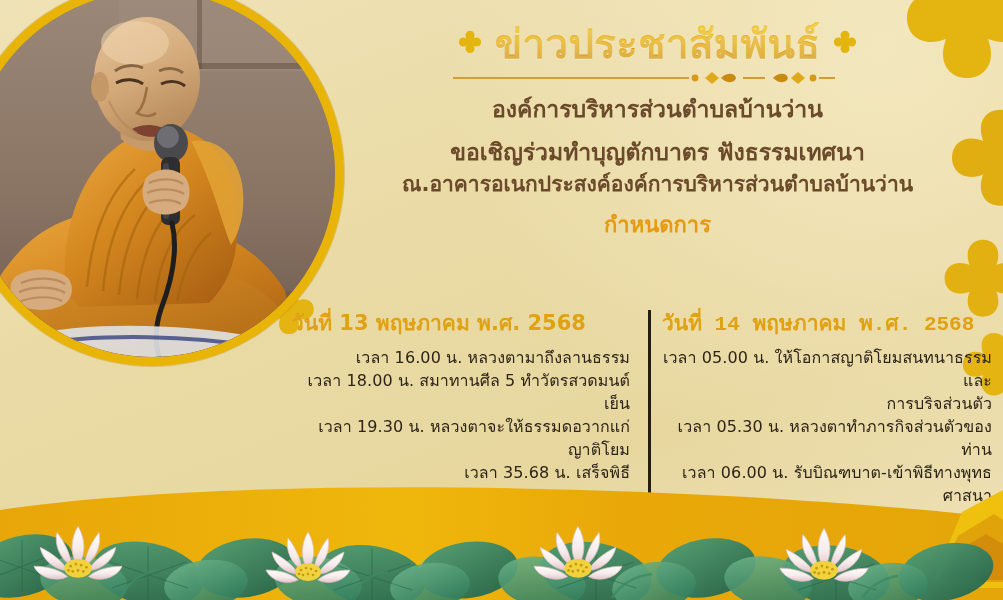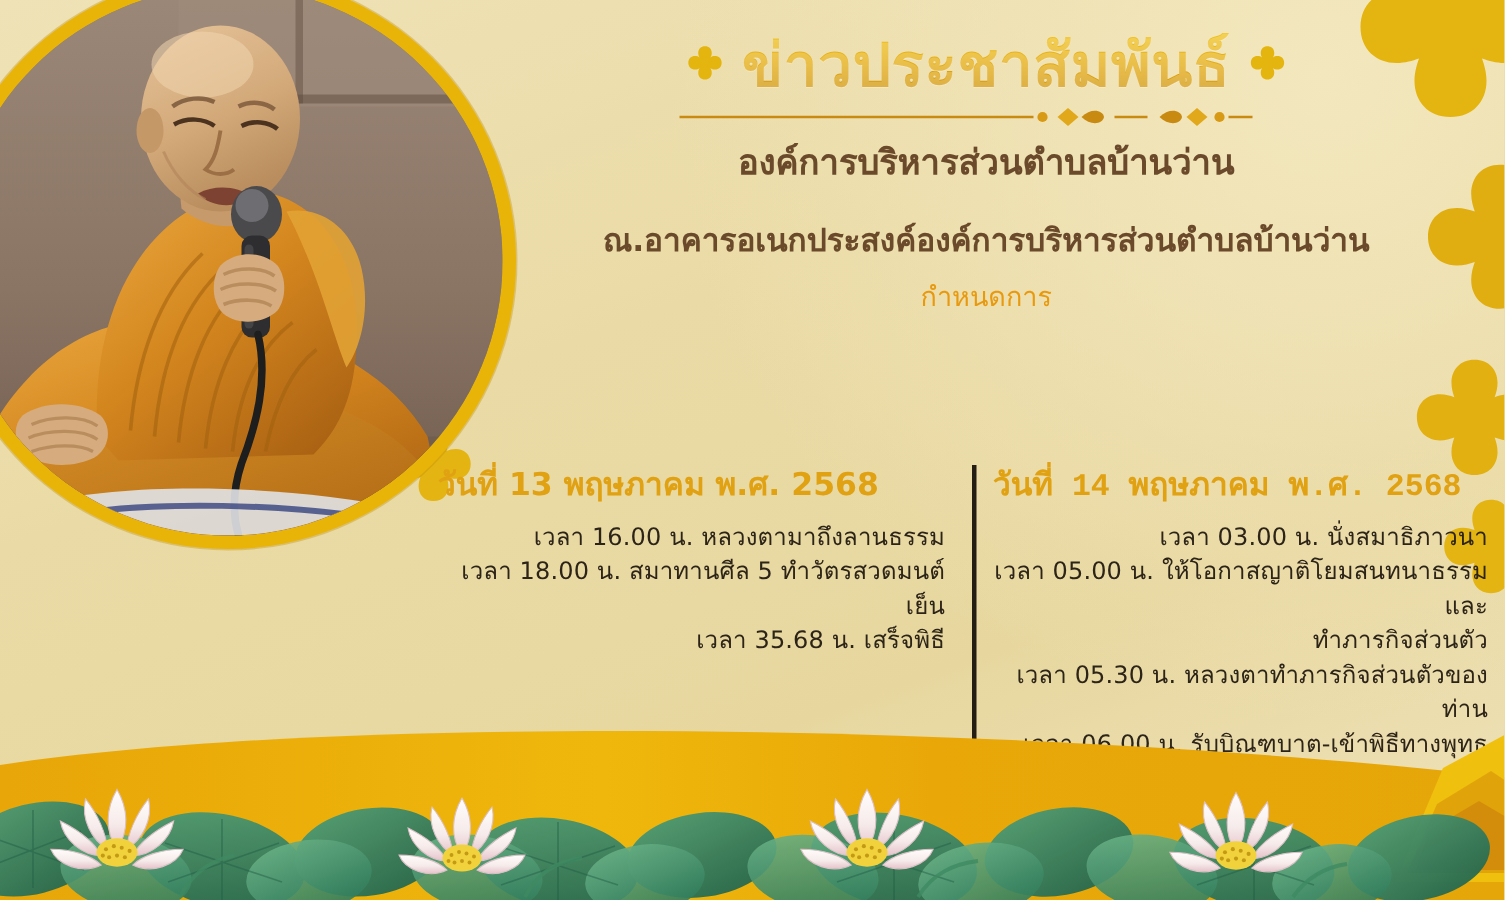--- a/index.html
+++ b/index.html
@@ -71,22 +71,22 @@
 
   .sub-line {
     color: #6A4A2A;
     font-weight: 700;
     line-height: 1.38;
     white-space: nowrap;
   }
   #org-line    { font-size: 23px; margin-top: 0; }
   #invite-line { font-size: 23px; margin-top: 11px; }
   #monk-name   { font-size: 32px; margin-top: 9px; color: #E79A10; font-weight: 700; letter-spacing: .3px; }
-  #venue-line  { font-size: 21px; margin-top: 20px; }
-  #agenda-word { font-size: 18px; margin-top: 8px; color: #E79A10; font-weight: 400; }
+  #venue-line  { font-size: 21px; margin-top: 2px; }
+  #agenda-word { font-size: 22px; margin-top: 8px; color: #E79A10; font-weight: 700; }
 
   
   #schedule { position: absolute; left: 292px; top: 306px; width: 700px; display: flex; }
 
   .col { position: relative; }
   #col-left  { width: 352px; padding-right: 14px; }
   #col-right { width: 348px; padding-left: 18px; }
 
   #column-divider {
     position: absolute;
@@ -254,45 +254,46 @@
       <path d="M278 8 C284 2 292 3 293 8 C292 13 284 14 278 8Z" fill="#C98A12"></path>
       <line x1="300" y1="8" x2="322" y2="8" stroke="#C98A12" stroke-width="1.6"></line>
       <path d="M330 8 C336 2 344 3 345 8 C344 13 336 14 330 8Z" fill="#C98A12"></path>
       <path d="M348 8 L355 2 L362 8 L355 14 Z" fill="#E0A81A"></path>
       <circle cx="370" cy="8" r="3.4" fill="#D89A14"></circle>
       <line x1="376" y1="8" x2="392" y2="8" stroke="#C98A12" stroke-width="1.6"></line>
     </svg>
 
     <div id="org-line" class="sub-line">องค์การบริหารส่วนตำบลบ้านว่าน</div>
 
+    <div id="invite-line" class="sub-line">ขอเชิญร่วมทำบุญตักบาตร ฟังธรรมเทศนา</div>
 
 
     <div id="venue-line" class="sub-line">ณ.อาคารอเนกประสงค์องค์การบริหารส่วนตำบลบ้านว่าน</div>
 
     <div id="agenda-word">กำหนดการ</div>
   </div>
 
   <div id="column-divider"></div>
 
   <div id="schedule">
 
     <div class="col" id="col-left">
       <div class="col-date">วันที่ 13 พฤษภาคม พ.ศ. 2568</div>
       <div id="entries-day1">
           <div class="entry"><span>เวลา 16.00 น. หลวงตามาถึงลานธรรม</span></div>
           <div class="entry"><span>เวลา 18.00 น. สมาทานศีล 5 ทำวัตรสวดมนต์เย็น</span></div>
+          <div class="entry"><span>เวลา 19.30 น. หลวงตาจะให้ธรรมดอวากแก่ญาติโยม</span></div>
           <div class="entry"><span>เวลา 35.68 น. เสร็จพิธี</span></div>
         </div>
     </div>
 
     <div class="col" id="col-right">
       <div class="col-date">วันที่ 14 พฤษภาคม พ.ศ. 2568</div>
       <div id="entries-day2">
-          <div class="entry"><span>เวลา 03.00 น. นั่งสมาธิภาวนา</span></div>
-          <div class="entry"><span>เวลา 05.00 น. ให้โอกาสญาติโยมสนทนาธรรมและ</span><span class="cont">ทำภารกิจส่วนตัว</span></div>
+          <div class="entry"><span>เวลา 05.00 น. ให้โอกาสญาติโยมสนทนาธรรมและ</span><span class="cont">การบริจส่วนตัว</span></div>
           <div class="entry"><span>เวลา 05.30 น. หลวงตาทำภารกิจส่วนตัวของท่าน</span></div>
           <div class="entry"><span>เวลา 06.00 น. รับบิณฑบาต-เข้าพิธีทางพุทธศาสนา</span><span class="cont">ไหว้พระรับศีลถวายทาน พิจารณา</span></div>
           <div class="entry">
             <span class="cont">อาหาร อนุโมทนาบุญให้พร</span>
           </div>
         </div>
     </div>
   </div>
 
   <svg id="bottom-band" viewBox="0 0 1003 130" preserveAspectRatio="none">

